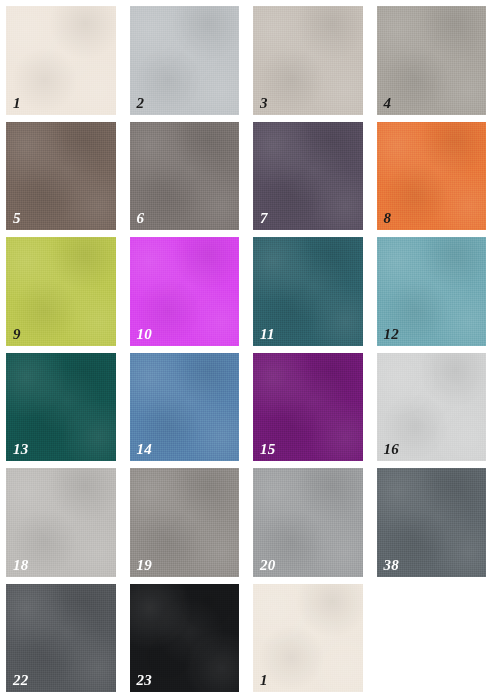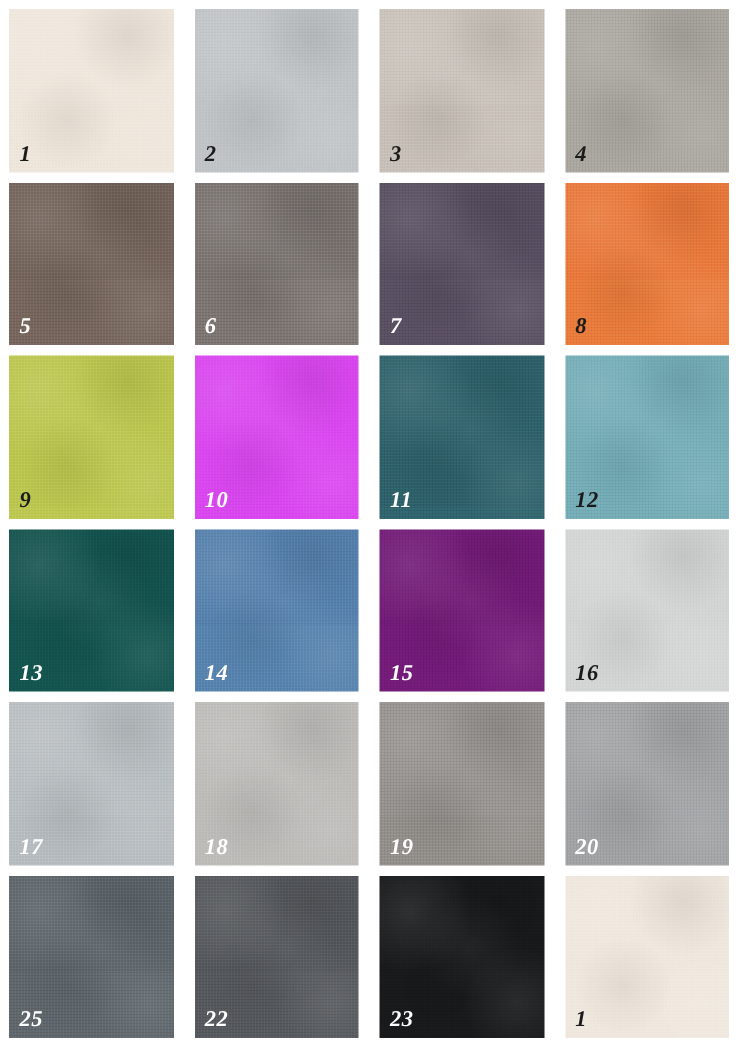--- a/index.html
+++ b/index.html
@@ -164,44 +164,39 @@
     <div class="swatch" style="background-color: #701a75;">
       <div class="weave"></div>
       <div class="mottle"></div>
       <span class="label light">15</span>
     </div>
     <div class="swatch" style="background-color: rgb(210, 211, 211);">
       <div class="weave"></div>
       <div class="mottle"></div>
       <span class="label dark">16</span>
     </div>
-    <div class="swatch" style="background-color: rgb(184, 189, 193);">
-      <div class="weave"></div>
-      <div class="mottle"></div>
-      <span class="label light">17</span>
-    </div>
     <div class="swatch" style="background-color: rgb(189, 187, 184);">
       <div class="weave"></div>
       <div class="mottle"></div>
       <span class="label light">18</span>
     </div>
     <div class="swatch" style="background-color: rgb(145, 141, 137);">
       <div class="weave"></div>
       <div class="mottle"></div>
       <span class="label light">19</span>
     </div>
     <div class="swatch" style="background-color: rgb(157, 159, 161);">
       <div class="weave"></div>
       <div class="mottle"></div>
       <span class="label light">20</span>
     </div>
     <div class="swatch" style="background-color: rgb(94, 102, 107);">
       <div class="weave"></div>
       <div class="mottle"></div>
-      <span class="label light">25</span>
+      <span class="label light">38</span>
     </div>
     <div class="swatch" style="background-color: rgb(85, 88, 92); text-decoration: underline;">
       <div class="weave"></div>
       <div class="mottle"></div>
       <span class="label light">22</span>
     </div>
     <div class="swatch" style="background-color: rgb(23, 24, 26);">
       <div class="weave"></div>
       <div class="mottle"></div>
       <span class="label light">23</span>

